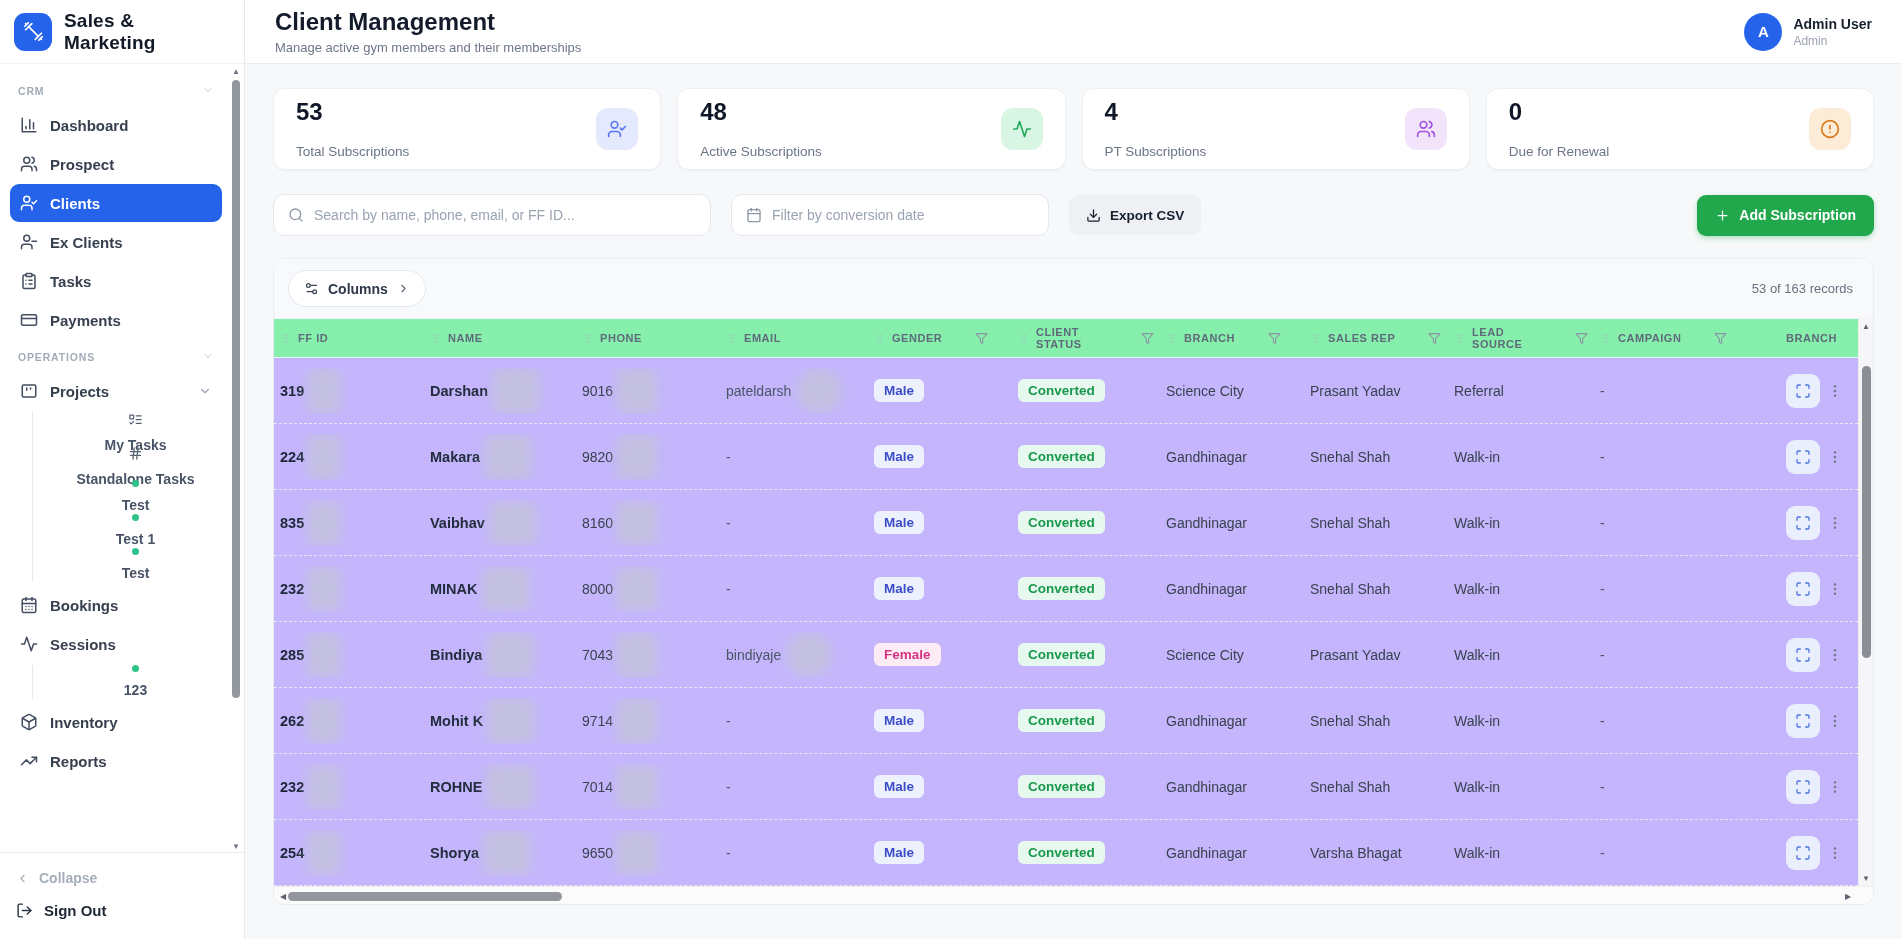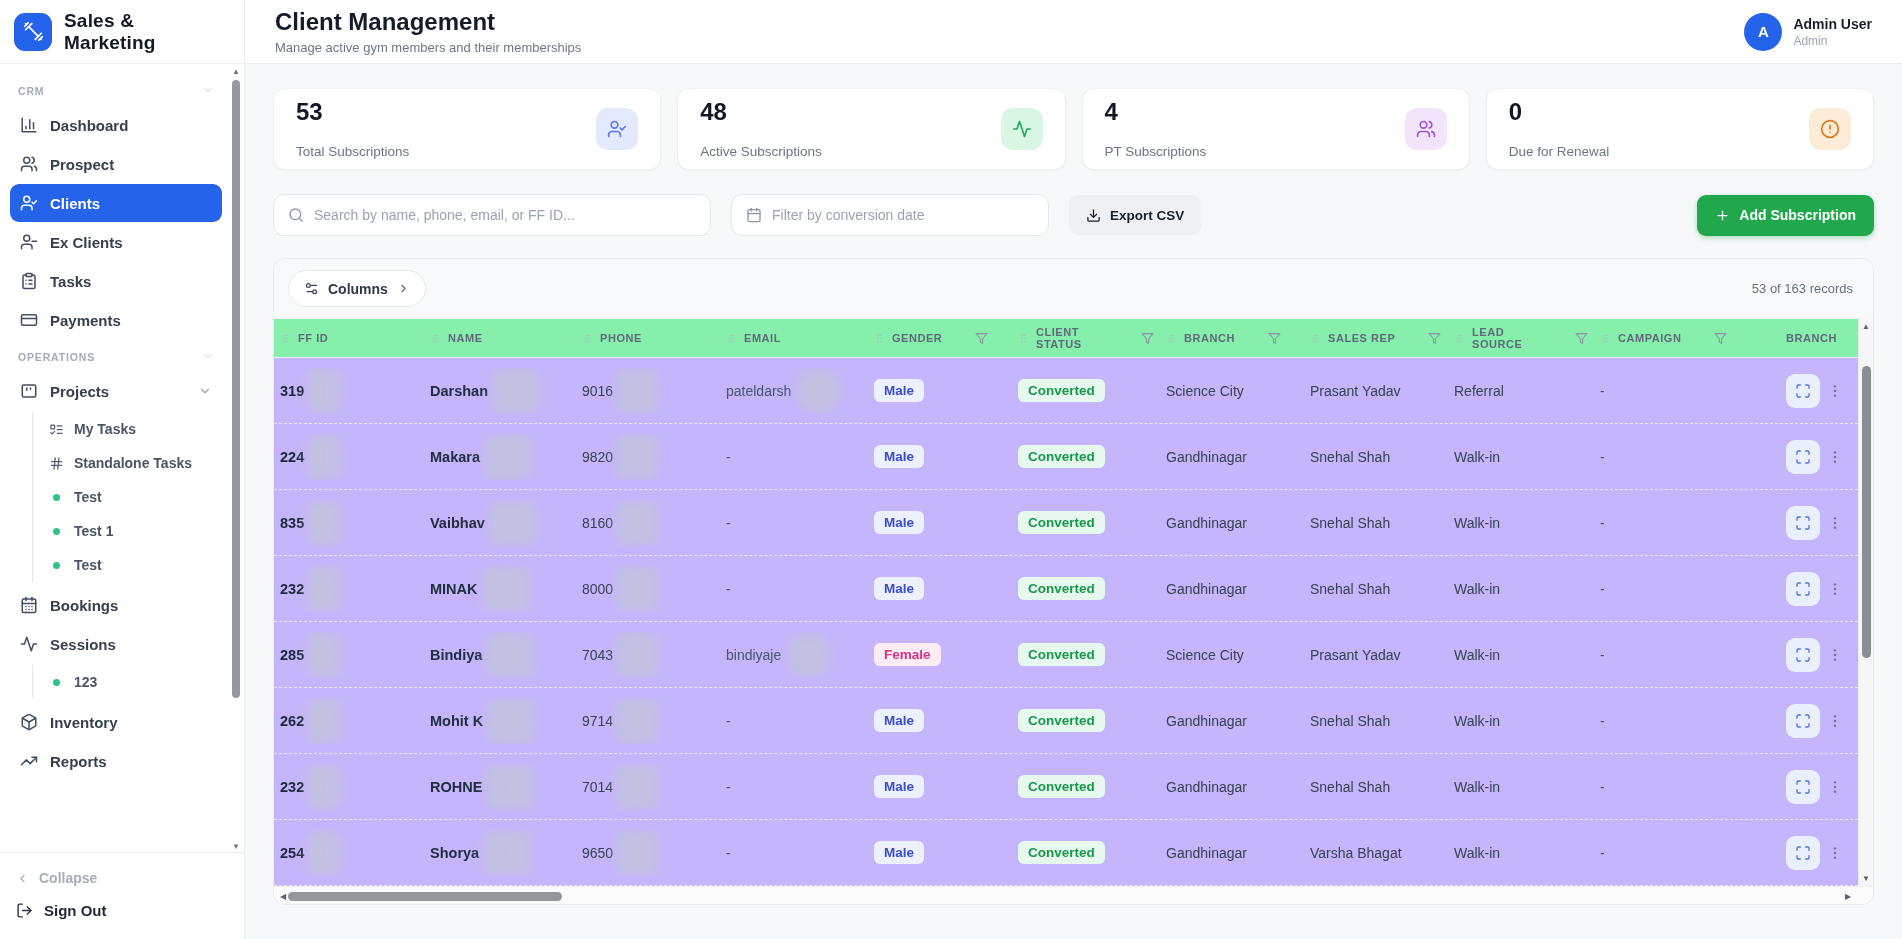--- a/index.html
+++ b/index.html
@@ -16,21 +16,21 @@
   .nav { flex:1; padding:10px 22px 6px 10px; overflow:hidden; position:relative; }
   .nav-section-label { display:flex; align-items:center; justify-content:space-between; font-size:10.5px; font-weight:bold; letter-spacing:.08em; color:#a3abb9; padding:10px 8px 8px 8px; }
   .nav-section-label svg { width:12px; height:12px; color:#c3c9d4; }
   .nav-item { display:flex; align-items:center; gap:12px; height:38px; padding:0 10px; border-radius:9px; color:#37404f; font-size:15px; font-weight:600; cursor:pointer; margin-bottom:1px; }
   .nav-item svg { width:18px; height:18px; color:#434e60; flex:0 0 auto; }
   .nav-item .spring { flex:1; }
   .nav-item .chev svg { width:14px; height:14px; color:#9aa3b1; }
   .nav-item.active { background:var(--accent-blue); color:#fff; }
   .nav-item.active svg { color:#fff; }
   .nav-children { border-left:1px solid #e4e8ee; margin-left:22px; padding-left:16px; margin-top:2px; margin-bottom:4px; }
-  .nav-sub { display:flex; align-items:center; gap:10px; height:34px; font-size:14px; font-weight:600; color:#495466; cursor:pointer; }
+  .nav-sub { display:flex; align-items:center; gap:10px; height:34px; font-size:14px; font-weight:600; color:#495466; cursor:pointer;flex-direction:column; }
   .nav-sub svg { width:15px; height:15px; color:#55607222; color:#556072; }
   .nav-sub .dot { width:7px; height:7px; border-radius:50%; background:#2ec489; flex:0 0 auto; margin:0 4px 0 4px; }
   
   .side-scroll { position:absolute; right:2px; top:66px; bottom:88px; width:12px; }
   .side-scroll .arrow { position:absolute; left:0; width:12px; height:10px; display:flex; align-items:center; justify-content:center; color:#6d7381; font-size:8px; }
   .side-scroll .arrow.up { top:0; }
   .side-scroll .arrow.down { bottom:0; }
   .side-thumb { position:absolute; left:2px; top:14px; width:8px; height:618px; border-radius:5px; background:#93989f; }
   .sidebar-footer { border-top:1px solid #e9ecf1; padding:10px 16px 12px 16px; }
   .collapse-row { display:flex; align-items:center; gap:10px; color:#a6adba; font-size:14px; font-weight:600; height:30px; cursor:pointer; }

